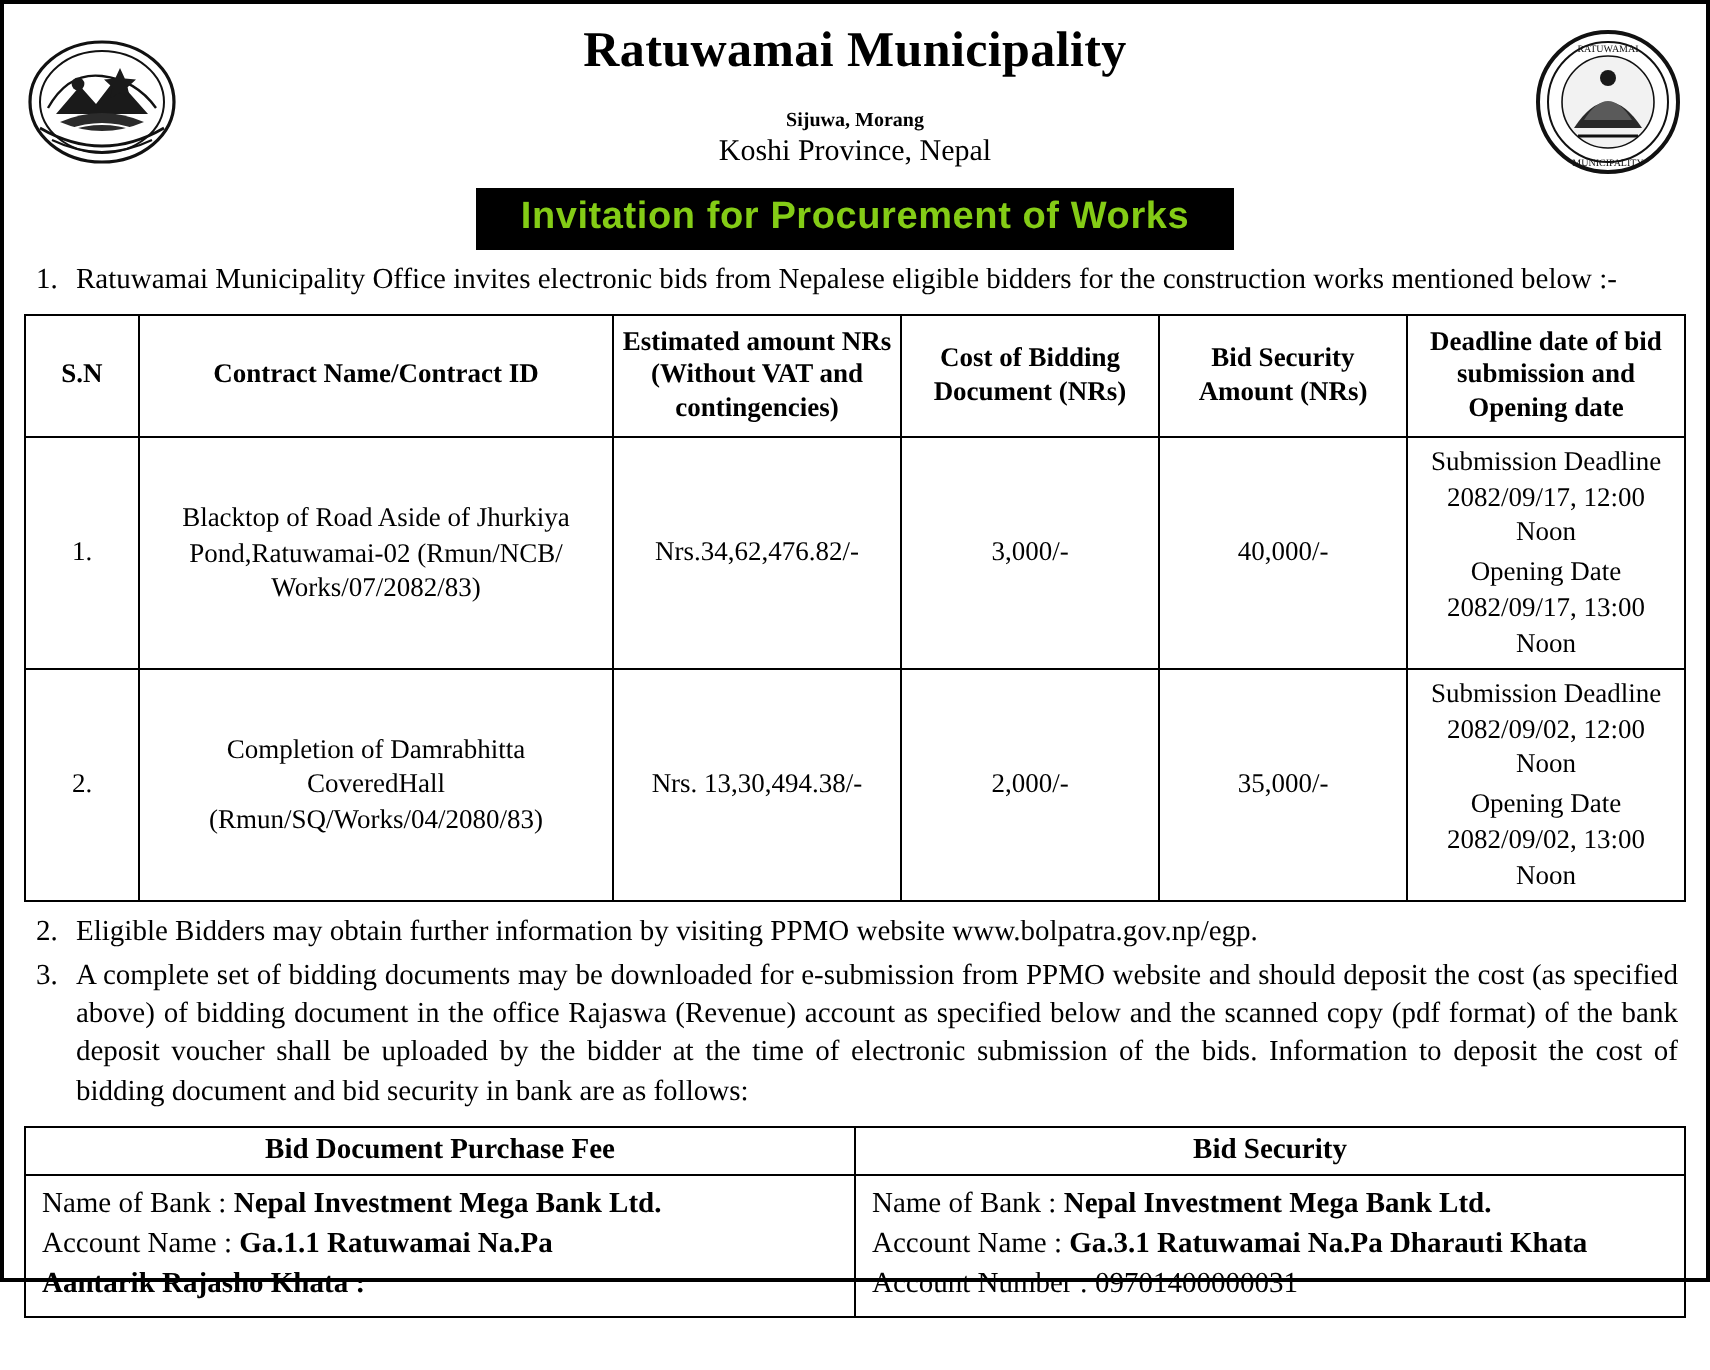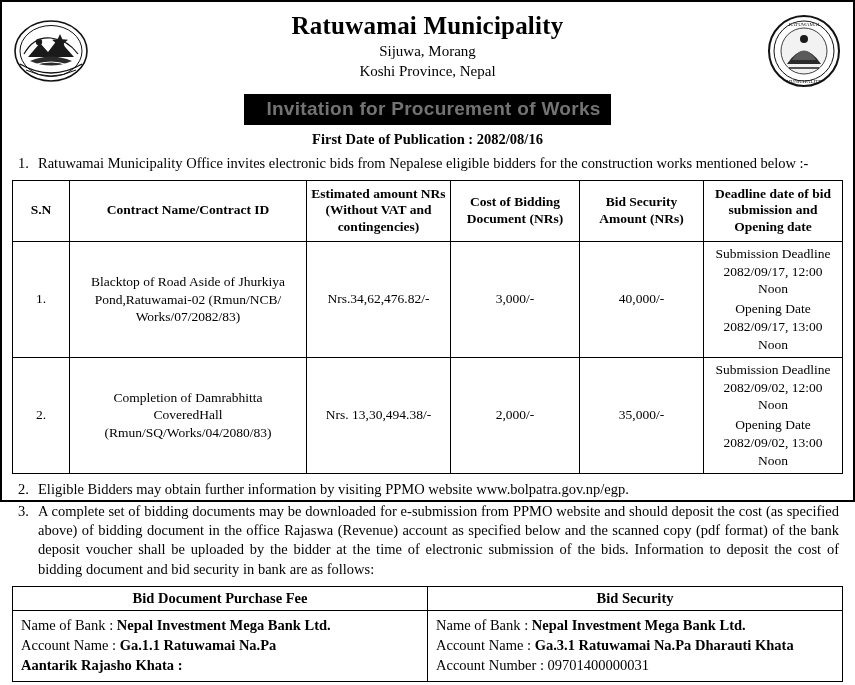--- a/index.html
+++ b/index.html
@@ -10,21 +10,21 @@
     width: 855px;
     height: 685px;
     background: #ffffff;
     font-family: "Liberation Serif", serif;
     color: #000000;
     overflow: hidden;
   }
   .page {
     position: relative;
     width: 855px;
-    height: 502px;
+    height: 641px;
     box-sizing: border-box;
     border: 2px solid #000;
     padding: 6px 10px 0 10px;
   }
 
   
   .header {
     display: flex;
     align-items: flex-start;
     justify-content: space-between;
@@ -48,43 +48,43 @@
     line-height: 1.12;
     letter-spacing: 0.2px;
   }
   .org-line2 {
     font-size: 25px;
     font-weight: bold;
     line-height: 1.12;
     letter-spacing: 0.2px;
   }
   .org-line3 {
-    font-size: 15px;
-    font-weight: normal;
+    font-size: 10px;
+    font-weight: bold;
     line-height: 1.3;
-    margin-top: 2px;
+    margin-top: 14px;
   }
   .org-line4 {
     font-size: 15px;
     font-weight: normal;
     line-height: 1.3;
   }
 
   .banner-wrap {
     text-align: center;
     margin-top: 4px;
   }
   .banner {
     display: inline-block;
     background: #000000;
-    color: #737373;
+    color: #84cc16;
     font-family: "Liberation Sans", sans-serif;
     font-weight: bold;
     font-size: 19px;
-    padding: 4px 10px 5px 22px;
+    padding: 4px 22px 5px 22px;
     letter-spacing: 0.3px;
   }
   .pubdate {
     text-align: center;
     font-size: 14.5px;
     font-weight: bold;
     margin-top: 6px;
   }
 
   
@@ -208,21 +208,20 @@
         <text x="39" y="14" font-size="5" text-anchor="middle" fill="#111" font-family="Liberation Serif, serif">RATUWAMAI</text>
         <text x="39" y="71" font-size="5" text-anchor="middle" fill="#111" font-family="Liberation Serif, serif">MUNICIPALITY</text>
       </svg>
     </div>
   </div>
 
   <div class="banner-wrap">
     <span class="banner">Invitation for Procurement of Works</span>
   </div>
 
-  <div class="pubdate">First Date of Publication : 2082/08/16</div>
 
   <div class="clause">
     <div class="num">1.</div>
     <div class="body">Ratuwamai Municipality Office invites electronic bids from Nepalese eligible bidders for the construction works mentioned below :-</div>
   </div>
 
   <table class="works">
     <thead>
       <tr>
         <th class="col-sn">S.N</th>

